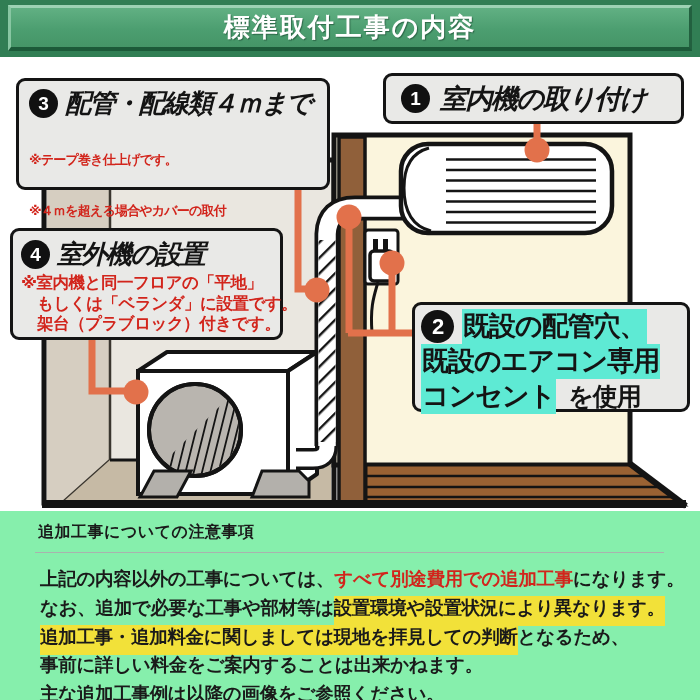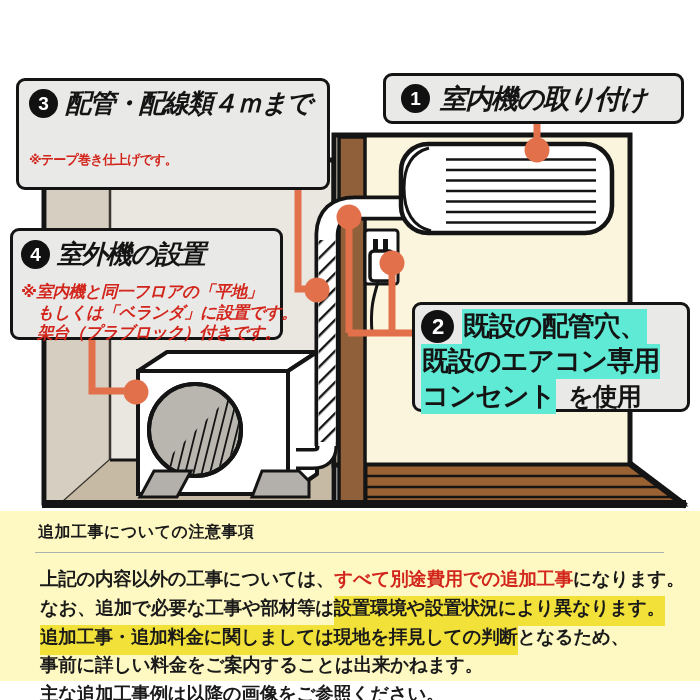--- a/index.html
+++ b/index.html
@@ -21,29 +21,29 @@
   .n33{width:33px;height:33px;font-size:22px;}
   .titlerow{display:flex;align-items:center;gap:7px;white-space:nowrap;}
   .boxtitle{font-size:26px;color:#141414;letter-spacing:-1.5px;font-style:italic;}
   .rednote{color:#d2251c;white-space:nowrap;}
   #box3{left:16px;top:78px;width:314px;height:112px;padding:5px 6px 4px 10px;}
   #box3 .rednote{font-size:13px;line-height:22.5px;letter-spacing:-0.8px;margin-top:28px;}
   #box3 .notes{margin-top:3px;}
   #box1{left:383px;top:73px;width:301px;height:51px;display:flex;align-items:center;gap:10px;padding-left:15px;}
   #box1 .boxtitle{font-size:27px;}
   #box4{left:10px;top:228px;width:273px;height:112px;padding:6px 6px 4px 8px;}
-  #box4 .notes{margin-top:9px;font-style:italic;}
+  #box4 .notes{}
   #box4 .rednote{font-size:16.5px;line-height:20.5px;letter-spacing:-0.5px;}
   #box2{left:412px;top:302px;width:278px;height:110px;padding:4px 6px;}
   .b2line{font-size:27px;line-height:35px;letter-spacing:-1px;white-space:nowrap;color:#141414;
           display:flex;align-items:center;gap:8px;}
   .hl{background:#5eead4;padding:0 1px;}
   .b2suffix{font-size:25px;margin-left:4px;}
   
-  .notice{position:absolute;left:0;top:511px;width:700px;height:170px;background:#fef9c3;color:#1a1a1a;text-decoration:underline;}
+  .notice{position:absolute;left:0;top:511px;width:700px;height:189px;background:#86efac;color:#1a1a1a;text-decoration:underline;}
   .notice-title{position:absolute;left:38px;top:11px;font-size:16px;letter-spacing:0.5px;white-space:nowrap;}
   .notice-hr{position:absolute;left:35px;right:36px;top:41px;border-top:1.6px solid #a9b3ae;}
   .notice-body{position:absolute;left:40px;top:54px;font-size:18.5px;line-height:28.8px;letter-spacing:-0.3px;}
   .notice-line{white-space:nowrap;}
   .nred{color:#d2251c;}
   .nhl{background:#f2e139;padding:1px 0 8px;}
   svg{position:absolute;left:0;top:0;}
 </style>
 </head>
 <body>
@@ -130,28 +130,34 @@
     </g>
     <g fill="#e2714b">
       <circle cx="537" cy="150" r="12.5"></circle>
       <circle cx="349" cy="217" r="12.5"></circle>
       <circle cx="317" cy="290" r="12.5"></circle>
       <circle cx="392" cy="263" r="12.5"></circle>
       <circle cx="136" cy="392" r="12.5"></circle>
     </g>
   </svg>
 
+  <div class="header">
+    <div class="banner">
+      <span class="banner-title">標準取付工事の内容</span>
+    </div>
+  </div>
 
   <div class="cbox" id="box3">
     <div class="titlerow">
       <span class="numcircle n29">3</span>
       <span class="boxtitle">配管・配線類４ｍまで</span>
     </div>
     <div class="notes">
       <div class="rednote">※テープ巻き仕上げです。</div>
+      <div class="rednote">※４ｍを超える場合やカバーの取付</div>
     </div>
   </div>
 
   <div class="cbox" id="box1">
     <span class="numcircle n29">1</span>
     <span class="boxtitle">室内機の取り付け</span>
   </div>
 
   <div class="cbox" id="box4">
     <div class="titlerow">

